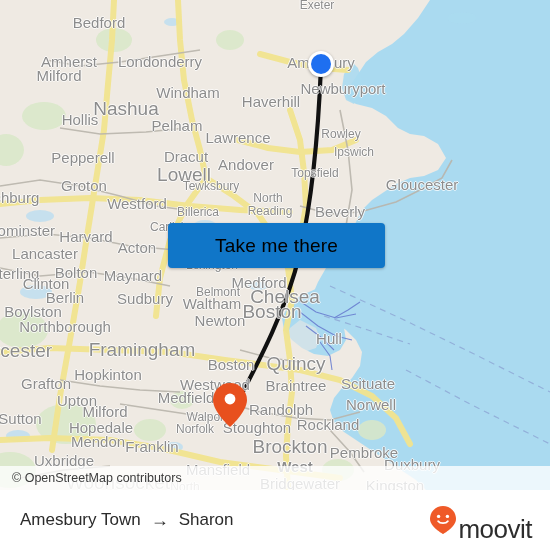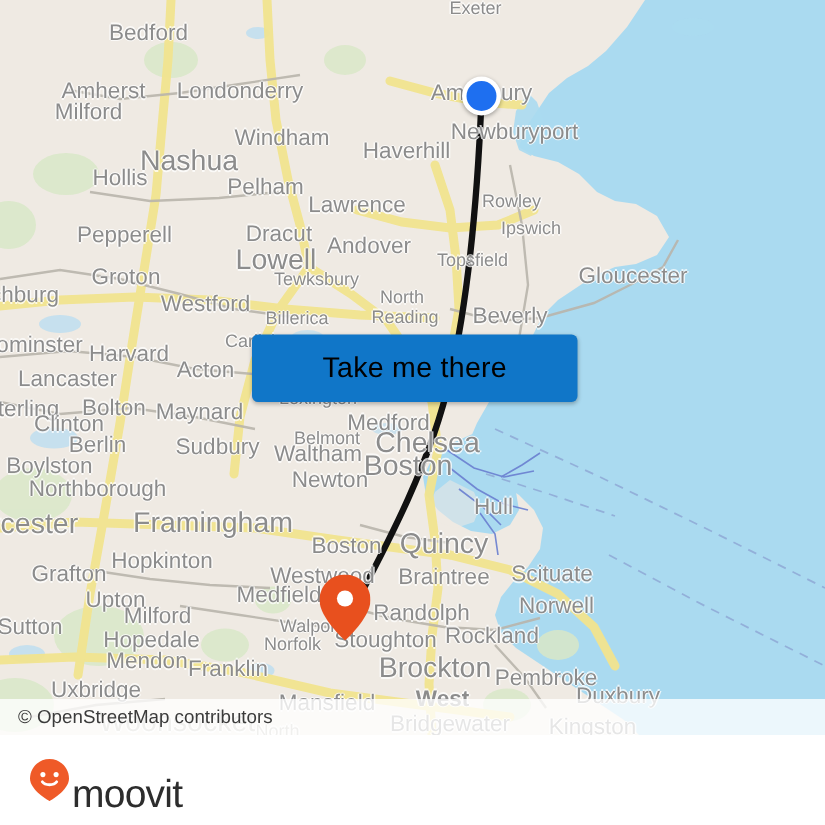--- a/index.html
+++ b/index.html
@@ -369,20 +369,25 @@
         </svg>
       </div>
     </div>
 
     <button class="cta">Take me there</button>
 
     <div class="attribution">© OpenStreetMap contributors</div>
   </div>
 
   <div class="footer">
+    <div class="footer-route">
+      <span>Amesbury Town</span>
+      <span class="arrow">→</span>
+      <span>Sharon</span>
+    </div>
     <div class="brand">
       <svg width="26" height="28" viewBox="0 0 26 28">
         <path d="M13,0 C5.8,0 0,5.8 0,13 C0,21 13,28 13,28 C13,28 26,21 26,13 C26,5.8 20.2,0 13,0 Z" fill="#ef5a28"></path>
         <circle cx="8.6" cy="10.4" r="1.7" fill="#ffffff"></circle>
         <circle cx="17.4" cy="10.4" r="1.7" fill="#ffffff"></circle>
         <path d="M8.2,15.2 C10,17.8 16,17.8 17.8,15.2" stroke="#ffffff" stroke-width="1.9" fill="none" stroke-linecap="round"></path>
       </svg>
       <span class="brand-word">moovit</span>
     </div>
   </div>

